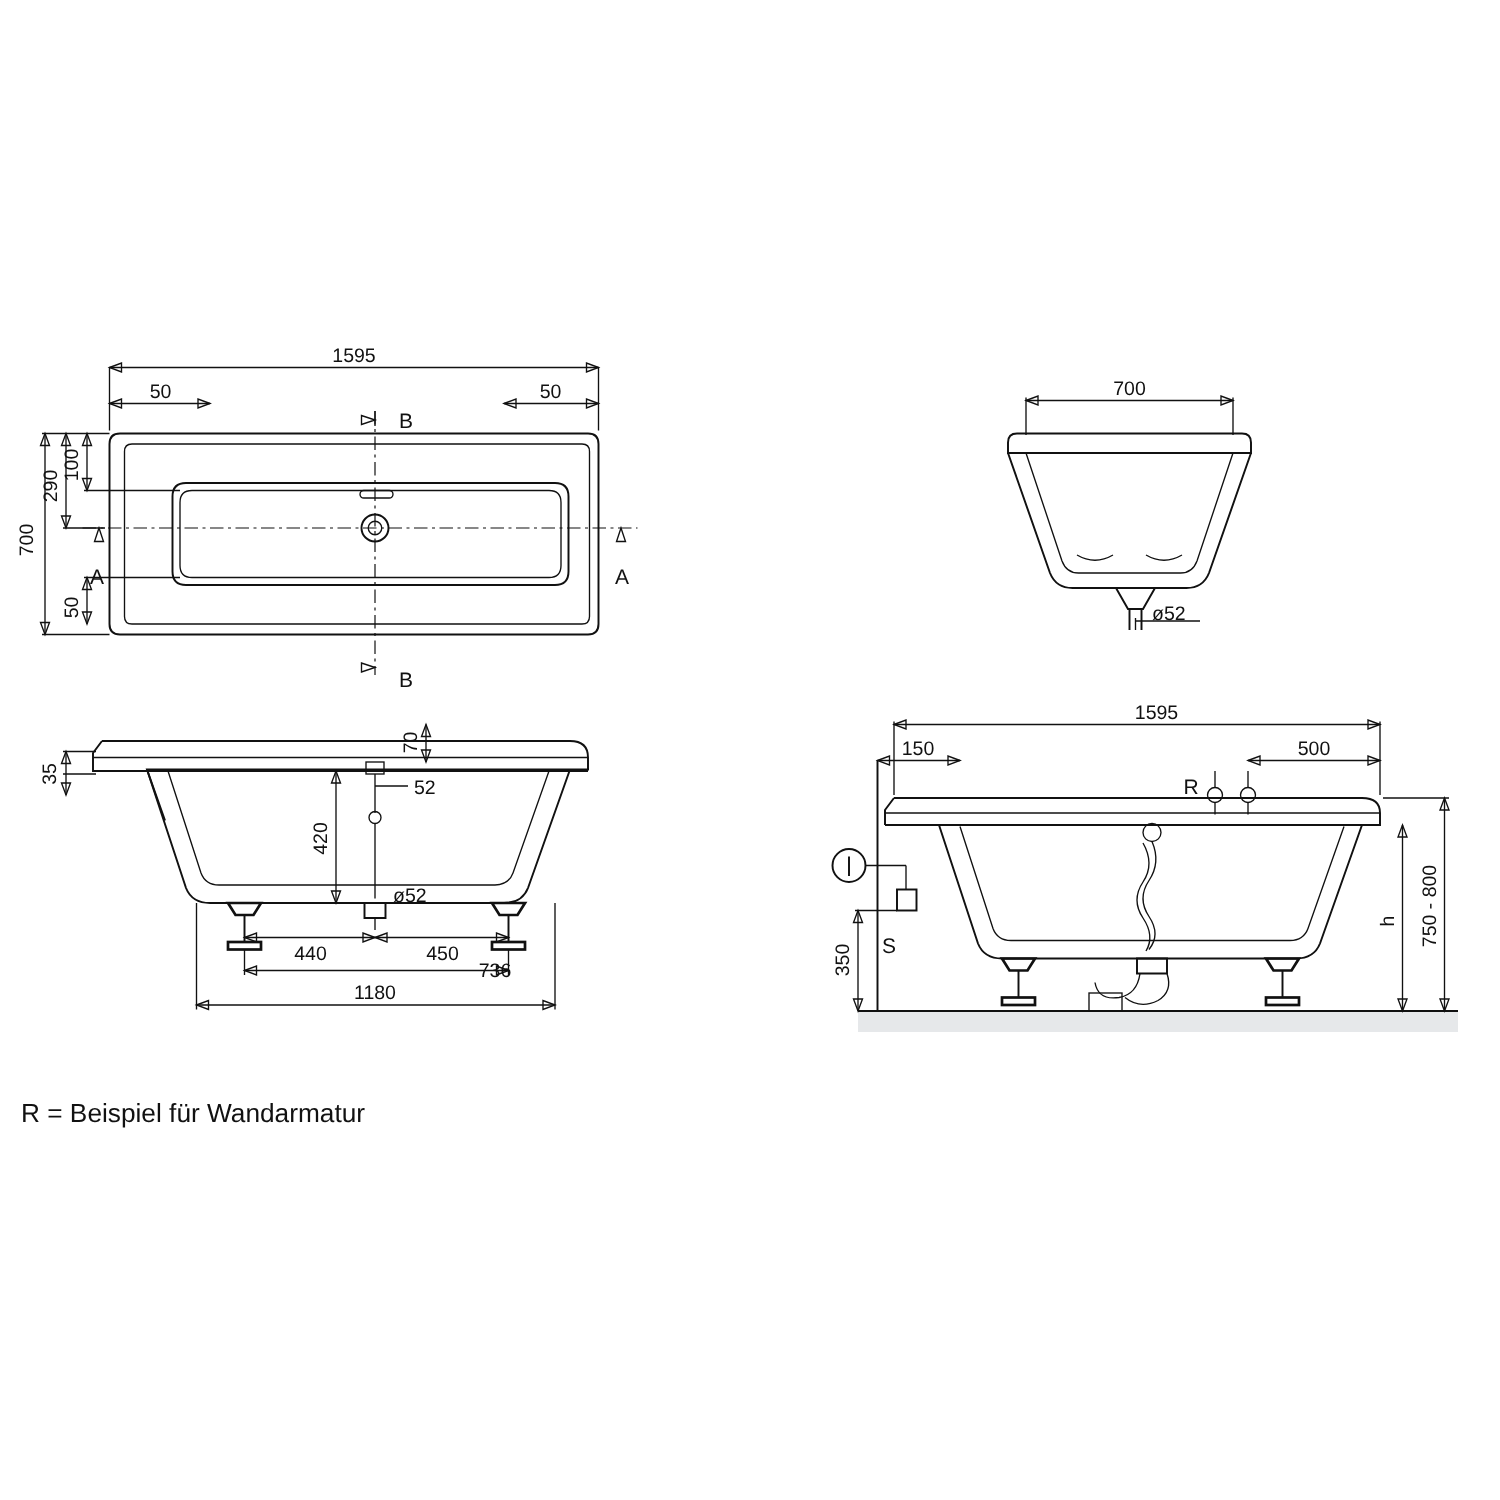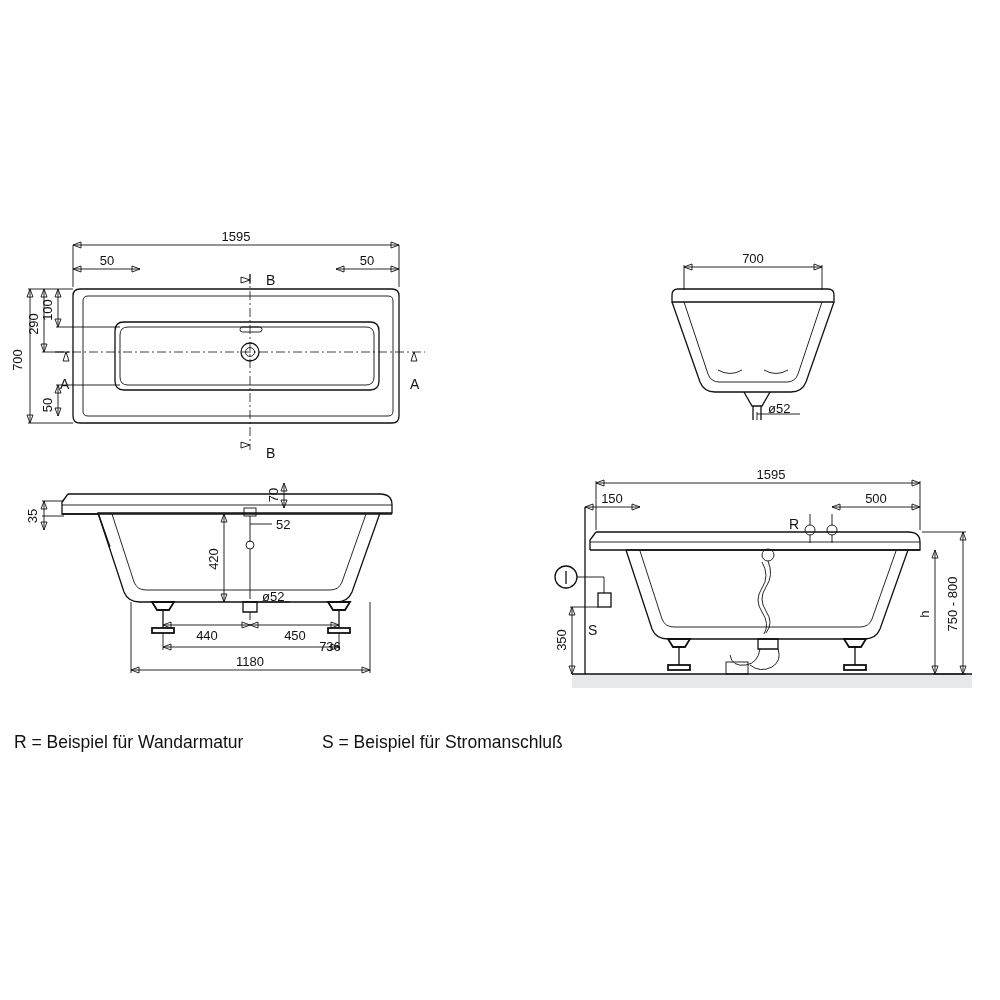--- a/index.html
+++ b/index.html
@@ -326,16 +326,15 @@
       <path class="thin" d="M963 672 l-3 -8 h6 z" fill="#111"></path>
       <line class="thin" x1="922" y1="530" x2="966" y2="530"></line>
       <line class="thin" x1="933" y1="672" x2="966" y2="672"></line>
       <text class="dim-txt" x="957" y="602" text-anchor="middle" transform="rotate(-90 957 602)">750 - 800</text>
     </g>
 
   </svg>
 
   <div class="legend">
     <div class="legend-item" id="legend-wandarmatur">R = Beispiel für Wandarmatur</div>
-    <div class="legend-item" id="legend-stromanschluss">S = Beispiel für Stromanschluß</div>
   </div>
 
 </div>
 
 </body></html>

